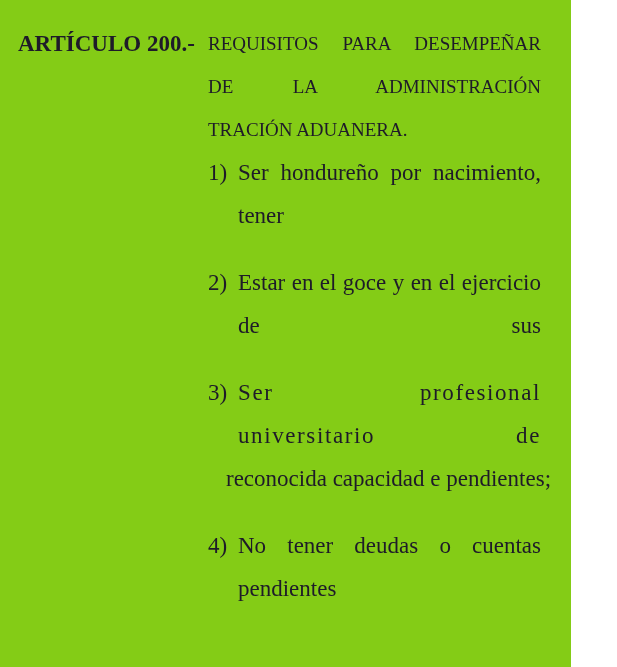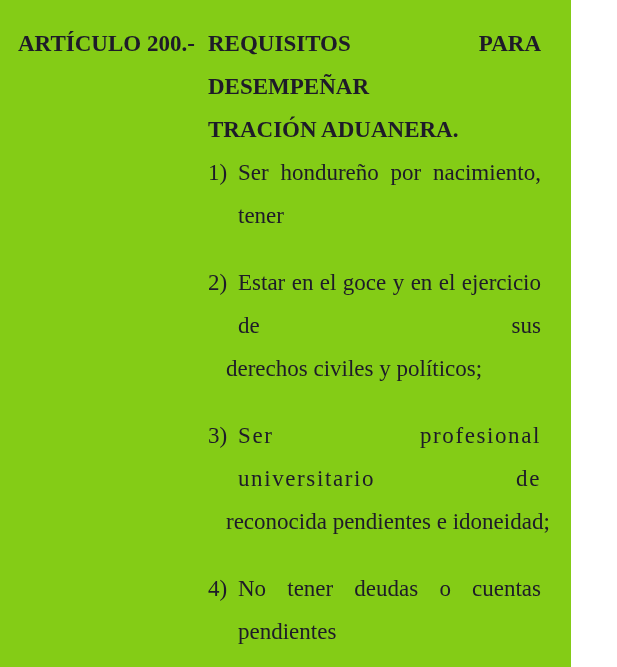--- a/index.html
+++ b/index.html
@@ -26,22 +26,22 @@
     font-weight: 700;
     font-size: 23px;
     line-height: 43px;
     white-space: nowrap;
   }
   .content-col {
     flex: 1;
     min-width: 0;
   }
   .title-line {
-    font-weight: 700;
-    font-size: 23px;
+    font-weight: 400;
+    font-size: 19px;
     line-height: 43px;
     white-space: nowrap;
   }
   .title-line.just {
     white-space: normal;
     text-align: justify;
     text-align-last: justify;
   }
   .items {
     margin: 0;
@@ -83,46 +83,46 @@
 
 <div class="page">
   <div class="article">
 
     <div class="label-col">ARTÍCULO 200.-</div>
 
     <div class="content-col">
 
       <div class="title">
         <div class="title-line just">REQUISITOS PARA DESEMPEÑAR</div>
+        <div class="title-line just">DE LA ADMINISTRACIÓN</div>
         <div class="title-line">TRACIÓN ADUANERA.</div>
       </div>
 
       <div class="items">
 
         <div class="item">
           <div class="first-line">
             <span class="num">1)</span>
             <span class="txt">Ser hondureño por nacimiento, tener</span>
           </div>
         </div>
 
         <div class="item">
           <div class="first-line">
             <span class="num">2)</span>
             <span class="txt">Estar en el goce y en el ejercicio de sus</span>
           </div>
-          <div class="cont">derechos civiles y políticos;</div>
         </div>
 
         <div class="item">
           <div class="first-line">
             <span class="num">3)</span>
             <span class="txt">Ser profesional universitario de</span>
           </div>
-          <div class="cont">reconocida pendientes e idoneidad;</div>
+          <div class="cont">reconocida capacidad e pendientes;</div>
         </div>
 
         <div class="item">
           <div class="first-line">
             <span class="num">4)</span>
             <span class="txt">No tener deudas o cuentas pendientes</span>
           </div>
 
         </div>
 

